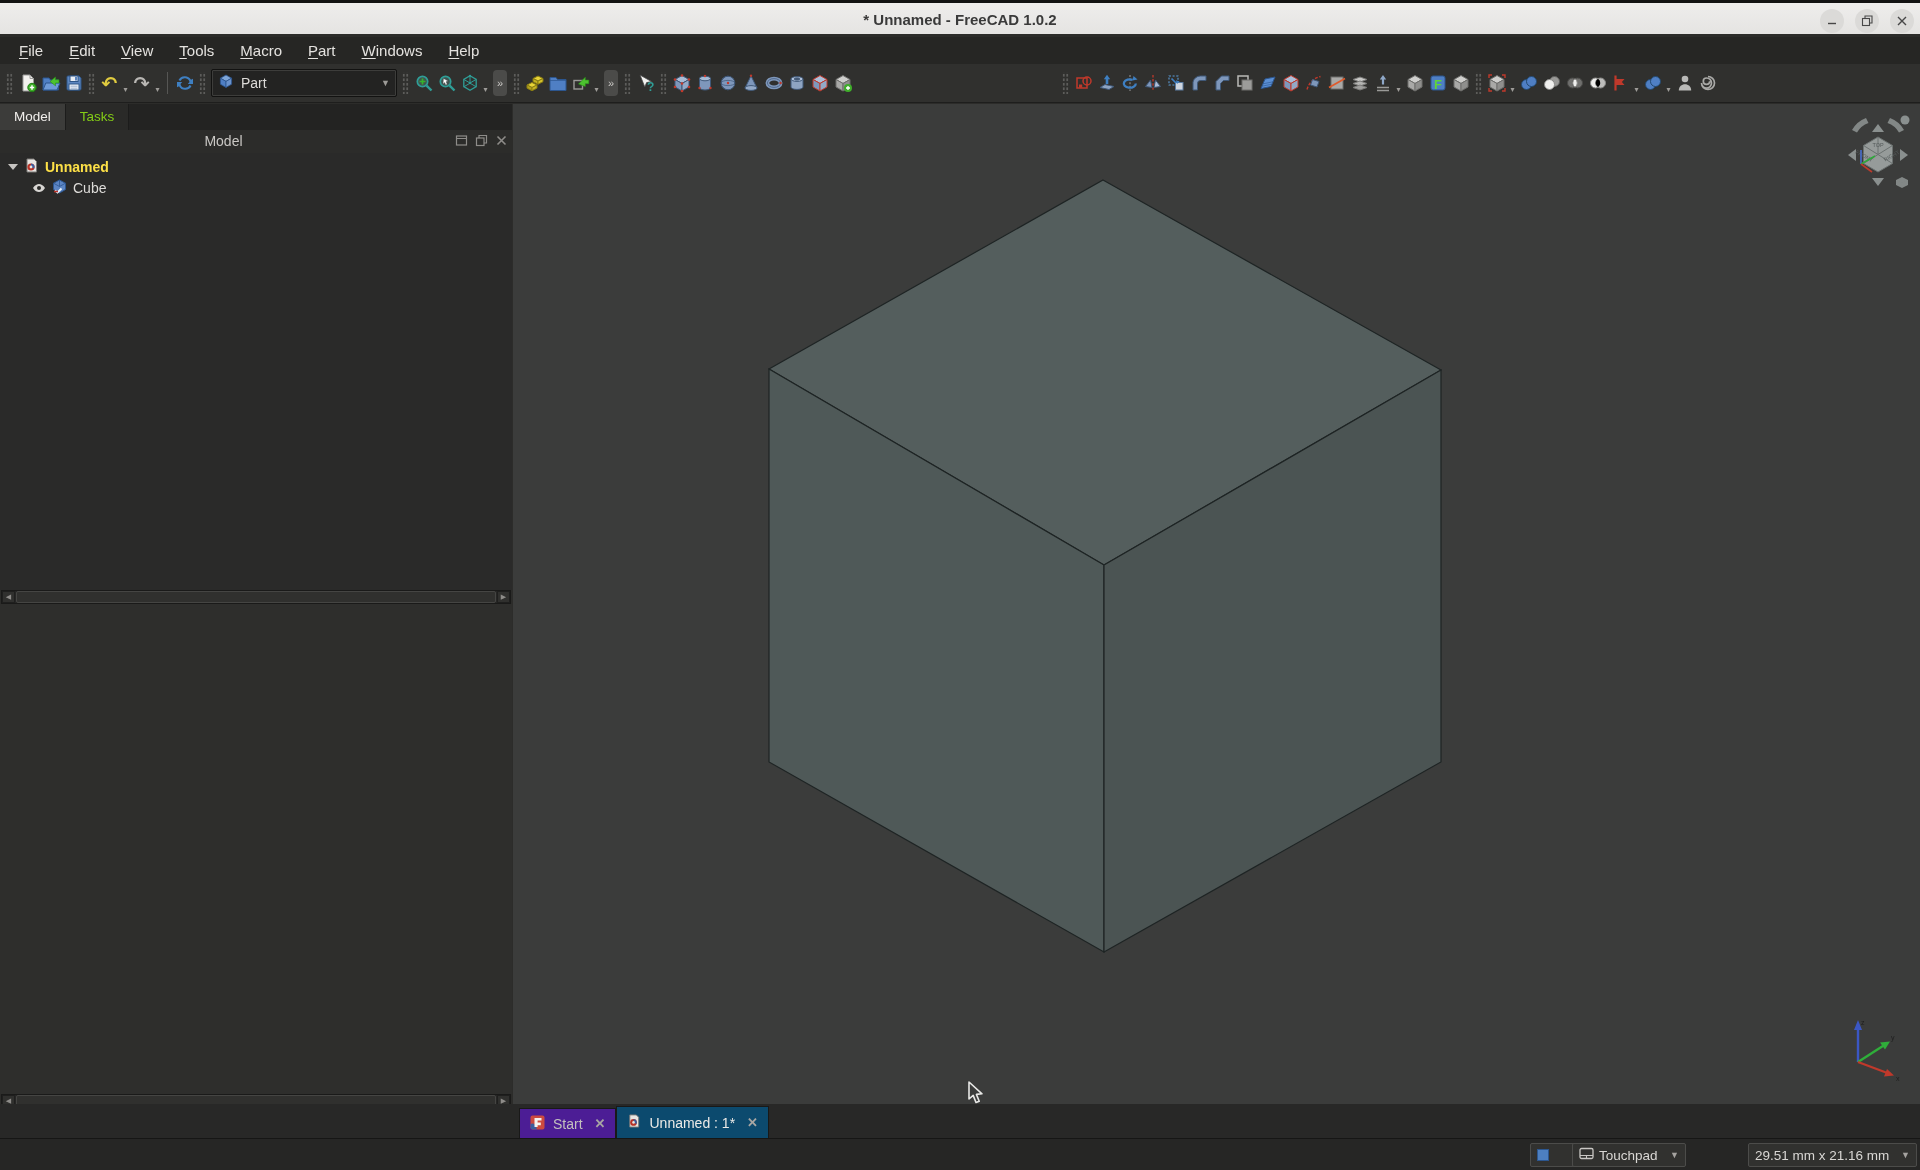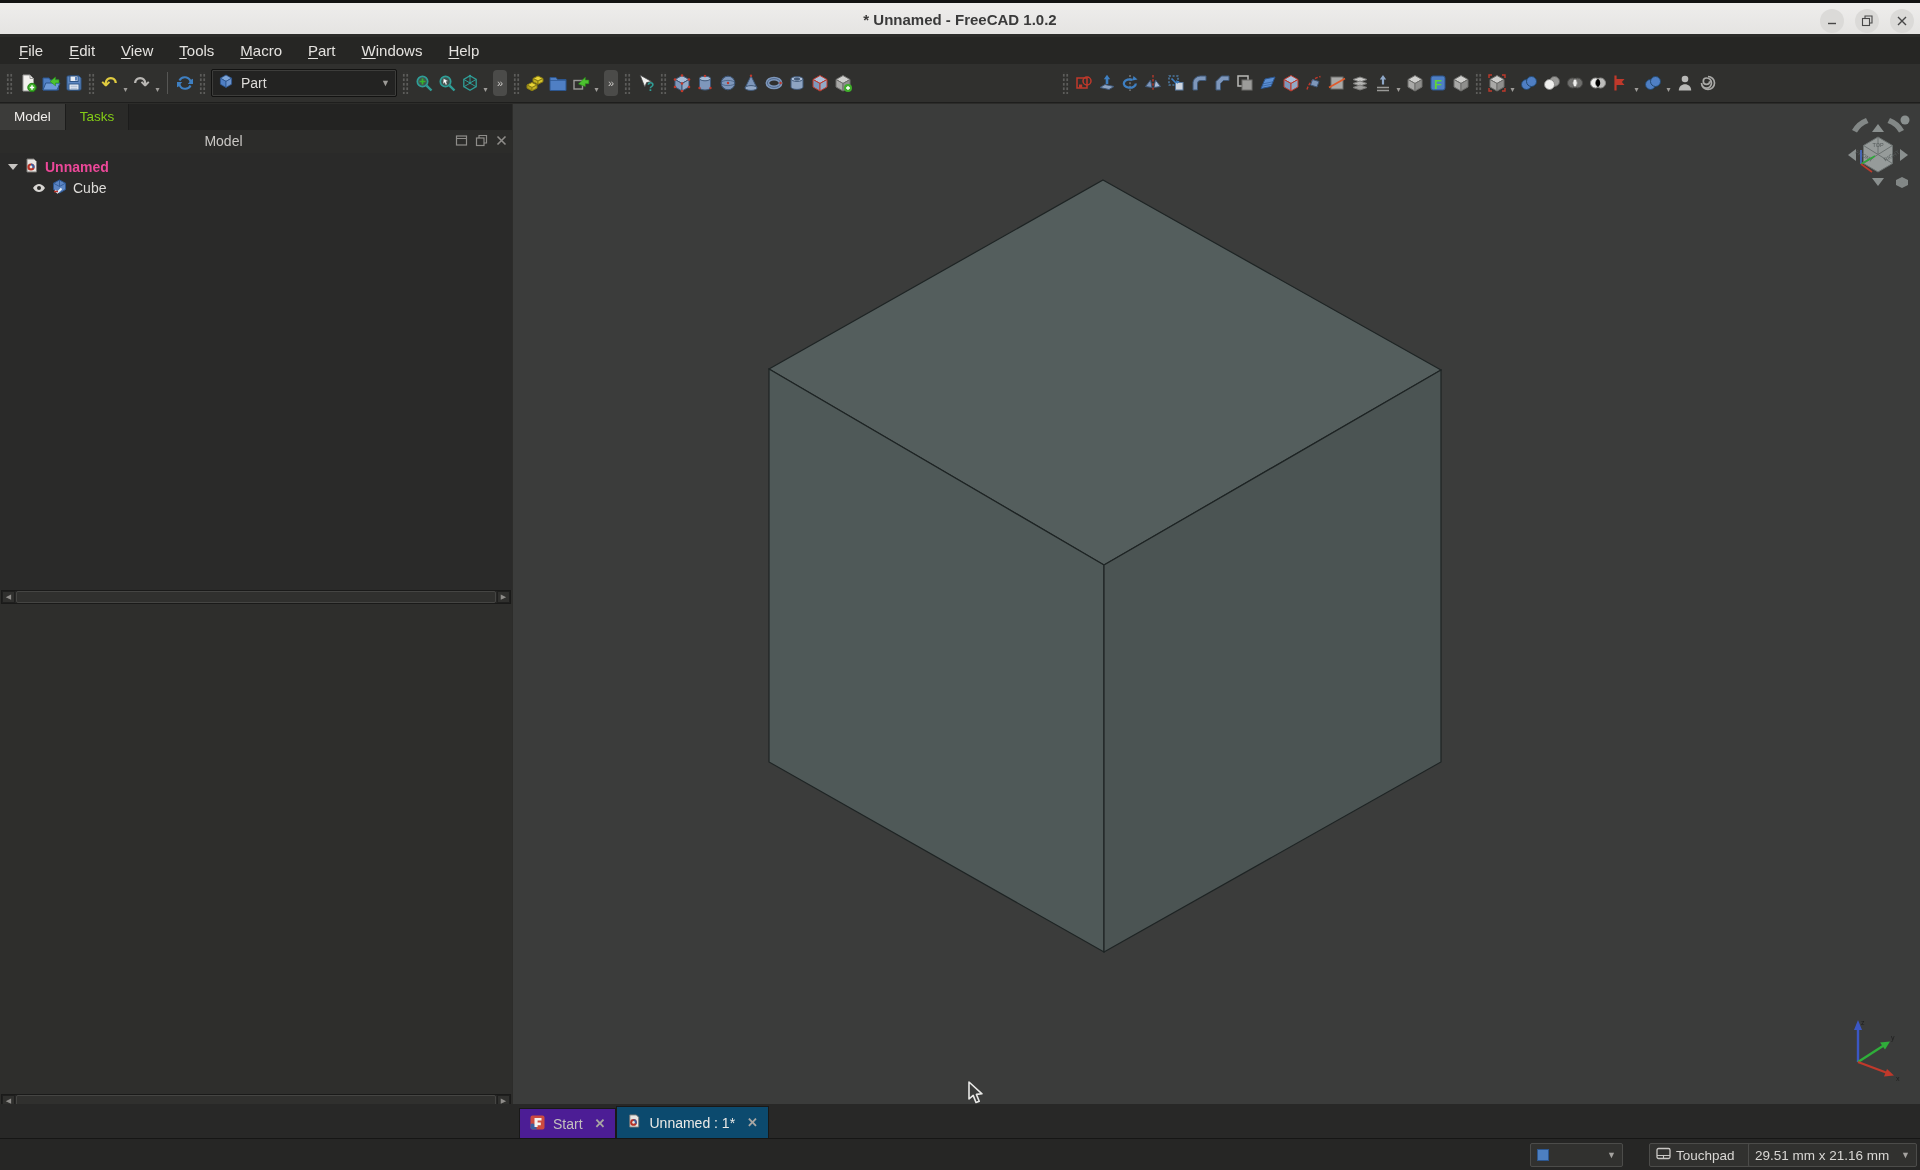--- a/index.html
+++ b/index.html
@@ -49,21 +49,21 @@
   .ptab { padding:0 14px; line-height:26px; font-size:13.5px; color:#84cc16; background:#2a2a28;
     border-right:1px solid #1c1c1b; }
   .ptab.active { background:#3c3c3a; color:#f0eeeb; }
   .phead { height:23px; position:relative; background:#2c2c2a; }
   .ptitle { position:absolute; left:0; width:447px; text-align:center; line-height:23px;
     font-size:14px; color:#c9c7c4; }
   .phicons { position:absolute; right:4px; top:3px; display:flex; gap:7px; color:#8e8c89; }
   .tree { height:437px; background:#2a2a29; padding-top:3px; overflow:hidden; }
   .trow { height:21px; display:flex; align-items:center; font-size:14px; color:#dddbd8; }
   .trow .lbl { margin-left:6px; }
-  .trow.bold .lbl { font-weight:bold; color:#ec4899; }
+  .trow.bold .lbl { font-weight:bold; color:#fde047; }
   .texp { width:0; height:0; border-left:5px solid transparent; border-right:5px solid transparent;
     border-top:6px solid #c6c4c1; margin:0 6px 0 8px; }
   .hscroll { height:14px; margin:0 1px; background:#262625; border:1px solid #1a1a19;
     display:flex; align-items:stretch; }
   .hsbtn { width:13px; background:#30302e; border:1px solid #1f1f1e; color:#8e8c89; font-size:7px;
     display:flex; align-items:center; justify-content:center; }
   .hstrack { flex:1; background:#30302e; border:1px solid #454543; border-radius:2px; margin:0 1px; }
   .prop { height:490px; background:#2e2e2c; }
   .btabs { height:32px; background:#262624; display:flex; align-items:flex-end; padding-left:2px; }
   .btab { padding:0 13px; line-height:28px; height:28px; font-size:13.5px; color:#b3b1ae; }
@@ -623,21 +623,21 @@
     <span class="mclose">✕</span>
   </div>
 </div>
 
 <div class="statusbar">
   <div class="swidget" style="left:1530px; width:93px;">
     <span class="sq-blue"></span>
     <span></span>
     <span class="sarrow">▼</span>
   </div>
-  <div class="swidget" style="left:1649px; width:114px;">
+  <div class="swidget" style="left:1572px; width:114px;">
     <span style="margin-right:5px;"><svg width="15" height="13" viewBox="0 0 15 13">
           <rect x="1" y="1.5" width="13" height="10" rx="1.5" fill="none" stroke="#c9c7c4" stroke-width="1.3"></rect>
           <path d="M1 8.5h13M7.5 8.5V11.5" stroke="#c9c7c4" stroke-width="1.1"></path>
         </svg></span>
     <span>Touchpad</span>
     <span class="sarrow">▼</span>
   </div>
   <div class="swidget" style="left:1748px; width:169px;">
     <span>29.51 mm x 21.16 mm</span>
     <span class="sarrow">▼</span>

